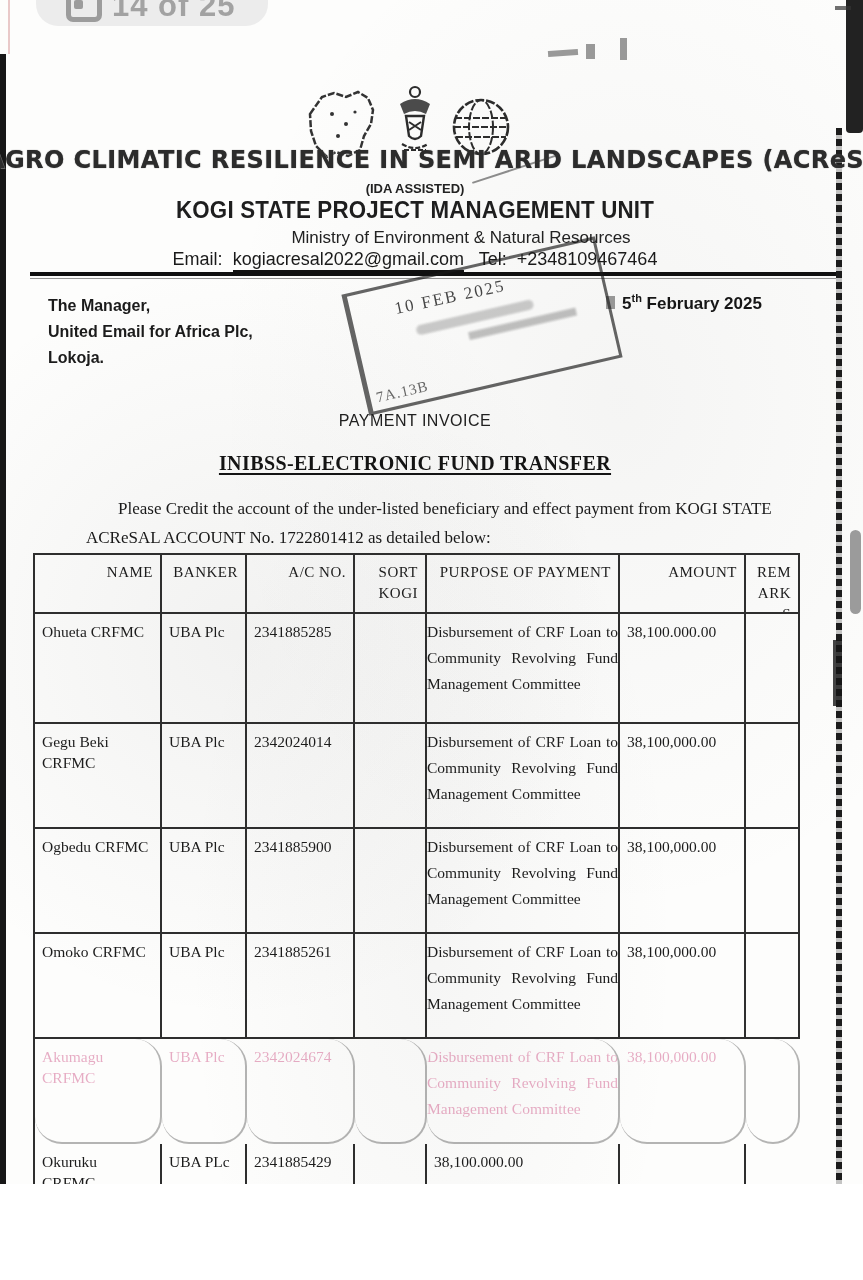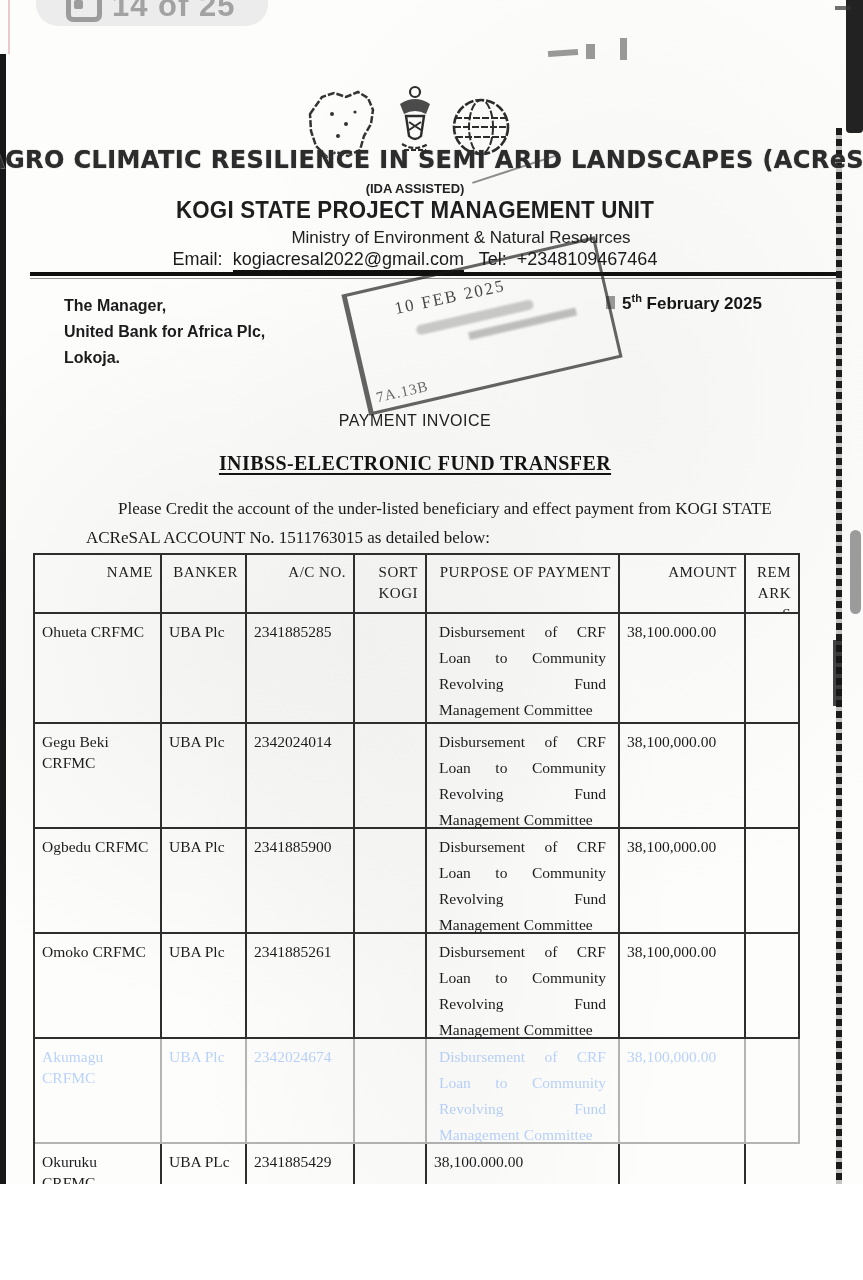--- a/index.html
+++ b/index.html
@@ -40,21 +40,21 @@
         font-family:"Liberation Sans",sans-serif;font-weight:700;font-size:23px;color:#1e1e1e;
         transform:scaleX(.97);letter-spacing:.2px;}
   .lh-min{position:absolute;left:0;top:228px;width:830px;text-align:center;
         font-family:"Liberation Sans",sans-serif;font-size:17px;color:#222;padding-left:46px;}
   .lh-mail{position:absolute;left:0;top:249px;width:830px;text-align:center;
         font-family:"Liberation Sans",sans-serif;font-size:18px;color:#1a1a1a;}
   .lh-mail .eml{border-bottom:2px solid #111;padding-bottom:1px;}
   .lh-rule{position:absolute;left:30px;top:272px;width:806px;height:4px;background:#101010;}
   .lh-rule2{position:absolute;left:30px;top:278px;width:806px;height:1px;background:rgba(20,20,20,.45);}
   
-  .recipient{position:absolute;left:64px;top:293px;font-family:"Liberation Sans",sans-serif;
+  .recipient{position:absolute;left:48px;top:293px;font-family:"Liberation Sans",sans-serif;
         font-size:16px;line-height:26px;color:#1b1b1b;font-weight:600;}
   .recipient .l1{font-weight:700;}
   .dateline{position:absolute;left:622px;top:292px;font-family:"Liberation Sans",sans-serif;
         font-weight:700;font-size:17px;color:#161616;}
   .dateline sup{font-size:11px;}
   
   .stamp{position:absolute;left:352px;top:264px;width:252px;height:118px;transform:rotate(-13deg);
         border:3px solid rgba(25,25,25,.72);border-left-width:5px;opacity:.92;}
   .stamp-date{position:absolute;left:44px;top:14px;font-size:17px;letter-spacing:2px;color:rgba(20,20,20,.85);transform:rotate(1deg);}
   .stamp-mid{position:absolute;left:60px;top:44px;width:120px;height:10px;background:rgba(40,40,40,.25);filter:blur(1px);border-radius:5px;}
@@ -71,23 +71,23 @@
   .intro .in1{padding-left:32px;}
   
   .tbl{position:absolute;left:33px;top:553px;display:grid;
        grid-template-columns:127px 85px 108px 72px 193px 126px 54px;
        grid-template-rows:59px 110px 105px 105px 105px 105px 75px;
        border-top:2px solid #2e2e2e;border-left:2px solid #2e2e2e;}
   .cell{border-right:2px solid #2e2e2e;border-bottom:2px solid #2e2e2e;box-sizing:border-box;
         padding:7px 7px;font-size:15.5px;line-height:21px;overflow:hidden;}
   .hcell{font-size:15px;letter-spacing:.5px;text-align:right;}
   .c-rem{word-break:break-all;}
-  .c-purpose{text-align:justify;line-height:26px;padding:5px 12px;}
+  .c-purpose{text-align:justify;line-height:26px;padding:5px 0;}
   .lastrow{border-bottom:none;}
-  .rfaded{opacity:.35;filter:blur(.6px);color:#3b82f6;}
+  .rfaded{opacity:.35;filter:blur(.6px);color:#be185d;border-radius:27px;}
   .tbl-curve{position:absolute;left:55px;top:1197px;width:418px;height:30px;
         border-top:3px solid #1f1f1f;border-top-right-radius:160px 32px;}
   .tbl-dash{position:absolute;left:474px;top:1192px;width:316px;height:0;
         border-top:3px dashed rgba(40,40,40,.8);transform:rotate(.6deg);}
   
   .black-bar{position:absolute;left:0;top:1243px;width:863px;height:12px;background:#151515;}
   .next-page{position:absolute;left:0;top:1255px;width:863px;height:25px;background:linear-gradient(90deg,#ffffff 55%,#f7e9ec 78%,#f3e2e6 82%);}
   .np-curve{position:absolute;left:95px;top:1258px;width:242px;height:22px;
         border-top:4px solid #161616;border-top-left-radius:100px 22px;}
   .np-blotch{position:absolute;left:705px;top:1255px;width:158px;height:25px;background:#241c20;border-top-left-radius:80px 25px;}
@@ -147,38 +147,38 @@
     <span class="eml">kogiacresal2022@gmail.com</span>&nbsp;&nbsp;
     <span>Tel:</span>&nbsp;
     <span>+2348109467464</span>
   </div>
   <div class="lh-rule"></div>
   <div class="lh-rule2"></div>
   <div class="pen-mark"></div>
 
   <div class="recipient">
     <div class="l1">The Manager,</div>
-    <div>United Bank for Africa Plc,</div>
+    <div>United Email for Africa Plc,</div>
     <div>Lokoja.</div>
   </div>
   <div class="dateline"><span>5</span><sup>th</sup><span> February 2025</span></div>
 
   <div class="stamp">
     <div class="stamp-date">10 FEB 2025</div>
     <div class="stamp-mid"></div>
     <div class="stamp-mid2"></div>
     <div class="stamp-ref">7A.13B</div>
   </div>
 
   <div class="t-invoice">PAYMENT INVOICE</div>
   <div class="t-transfer"><span>INIBSS-ELECTRONIC FUND TRANSFER</span></div>
 
   <div class="intro">
     <div class="in1">Please Credit the account of the under-listed beneficiary and effect payment from KOGI STATE</div>
-    <div>ACReSAL ACCOUNT No. 1511763015 as detailed below:</div>
+    <div>ACReSAL ACCOUNT No. 1722801412 as detailed below:</div>
   </div>
 
   <div class="tbl">
     <div class="cell hcell">NAME</div>
     <div class="cell hcell">BANKER</div>
     <div class="cell hcell">A/C NO.</div>
     <div class="cell hcell">SORT KOGI</div>
     <div class="cell hcell">PURPOSE OF PAYMENT</div>
     <div class="cell hcell">AMOUNT</div>
     <div class="cell hcell c-rem">REMARKS</div>

